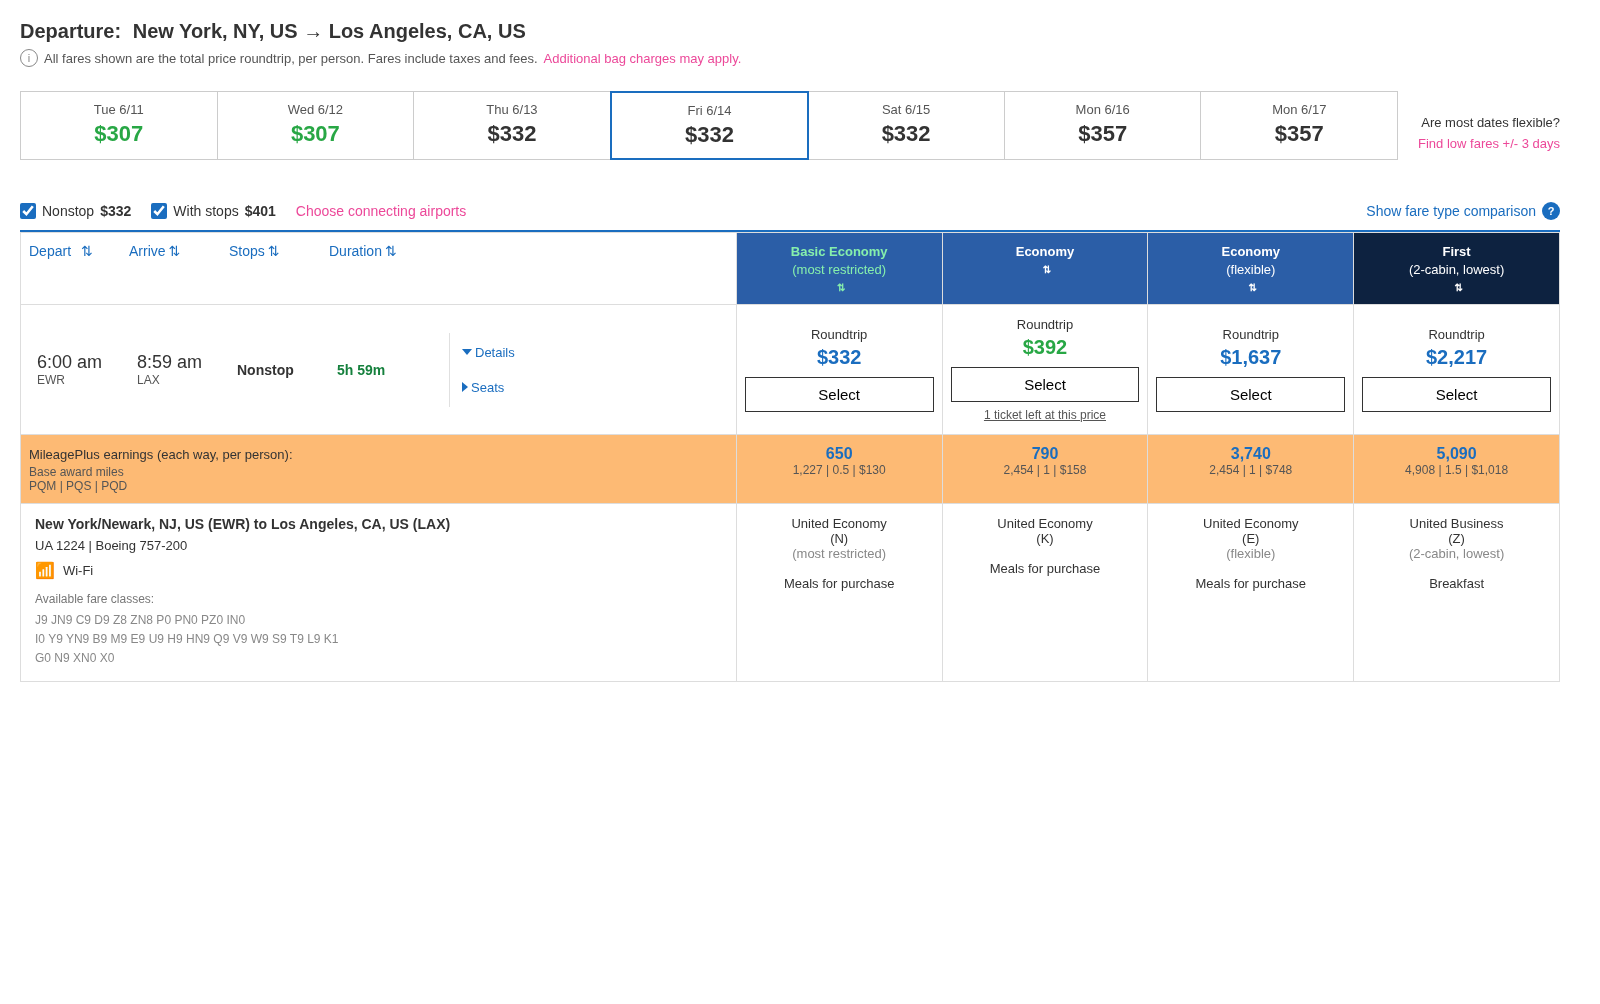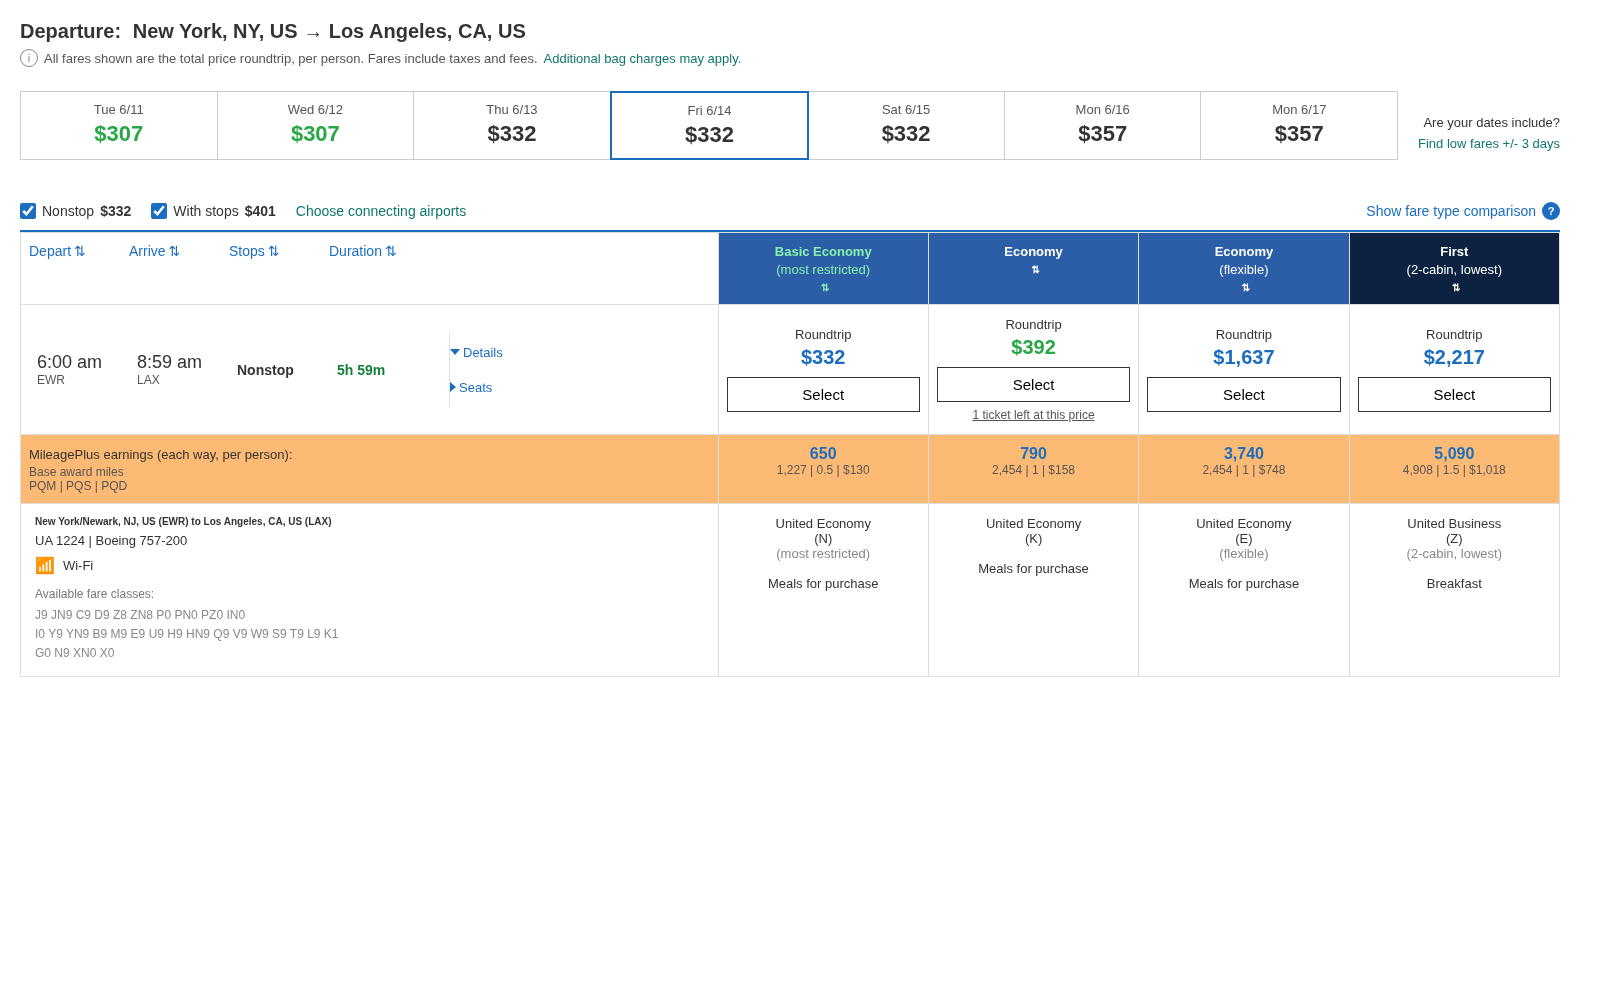--- a/index.html
+++ b/index.html
@@ -2,21 +2,21 @@
 <html><head>
   <meta charset="utf-8">
   <style>
     * { box-sizing: border-box; margin: 0; padding: 0; }
     body { font-family: Arial, sans-serif; font-size: 14px; color: #333; background: #fff; padding: 20px; max-width: 1580px; }
 
     .page-header { margin-bottom: 24px; }
     .departure-title { font-size: 20px; font-weight: bold; margin-bottom: 6px; }
     .fare-notice { font-size: 13px; color: #555; display: flex; align-items: center; gap: 6px; margin-bottom: 14px; }
     .fare-notice .info-icon { display: inline-flex; align-items: center; justify-content: center; width: 18px; height: 18px; border: 1.5px solid #888; border-radius: 50%; font-size: 11px; color: #888; }
-    .link-blue { color: #0f766e; text-decoration: none; cursor: pointer; }
+    .link-blue { color: #ec4899; text-decoration: none; cursor: pointer; }
 
     
     .date-selector { display: flex; border: 1px solid #ccc; margin-bottom: 16px; position: relative; }
     .date-cell { flex: 1; text-align: center; padding: 10px 8px; border-right: 1px solid #ccc; cursor: pointer; }
     .date-cell:last-child { border-right: none; }
     .date-cell.selected { border: 2px solid #1a6dbf; margin: -1px; z-index: 1; background: #fff; }
     .date-cell .day-label { font-size: 13px; color: #555; margin-bottom: 4px; }
     .date-cell .price { font-size: 22px; font-weight: bold; color: #333; }
     .date-cell.cheap .price { color: #28a745; }
     .date-cell.selected .price { color: #333; }
@@ -64,21 +64,21 @@
 
     
     .miles-row td { padding: 10px 8px; font-size: 13px; border: 1px solid #ddd; background: #fdba74; vertical-align: top; }
     .miles-label { font-size: 13px; color: #333; line-height: 1.5; }
     .miles-subtext { font-size: 12px; color: #555; }
     .miles-amount { font-size: 16px; font-weight: bold; color: #1a6dbf; }
     .miles-details { font-size: 12px; color: #555; }
 
     
     .details-section td { padding: 12px 14px; border: 1px solid #ddd; background: #fff; font-size: 13px; }
-    .details-section .route-title { font-weight: bold; font-size: 10px; margin-bottom: 6px; }
+    .details-section .route-title { font-weight: bold; font-size: 14px; margin-bottom: 6px; }
     .details-section .flight-num { margin-bottom: 8px; color: #333; }
     .details-section .wifi-row { display: flex; align-items: center; gap: 8px; margin-bottom: 10px; }
     .wifi-icon { display: inline-block; font-size: 16px; color: #1a6dbf; }
     .details-section .fare-classes { font-size: 12px; color: #777; line-height: 1.6; }
     .details-section .fare-classes strong { font-weight: normal; color: #777; }
     .fare-class-item { text-align: center; font-size: 13px; color: #333; vertical-align: top; padding: 10px 8px; border: 1px solid #ddd; }
 
     .sub-header-flight-td { border: 1px solid #ddd; }
     .sub-header-flight-inner { display: flex; gap: 0; }
     .sub-col { padding: 10px 8px; }
@@ -86,21 +86,21 @@
     .sub-col-arrive { width: 100px; }
     .sub-col-stops { width: 100px; }
     .sub-col-duration { width: 120px; }
 
     .flight-main-td { border: 1px solid #ddd; }
     .flight-main-inner { display: flex; align-items: center; }
     .flight-col-depart { width: 100px; padding: 12px 8px; }
     .flight-col-arrive { width: 100px; padding: 12px 8px; }
     .flight-col-stops { width: 100px; padding: 12px 8px; }
     .flight-col-duration { width: 120px; padding: 12px 8px; }
-    .flight-col-actions { flex: 1; padding: 12px 0; display: flex; flex-direction: column; gap: 20px; border-left: 1px solid #e0e0e0; }
+    .flight-col-actions { flex: 1; padding: 12px 12px; display: flex; flex-direction: column; gap: 20px; border-left: 1px solid #e0e0e0; }
   </style>
 </head>
 <body>
 
 <div>
 
   <div class="page-header">
     <div class="departure-title">
       <strong>Departure:</strong>
       <span style="font-weight:bold;margin-left:6px;">New York, NY, US → Los Angeles, CA, US</span>
@@ -138,21 +138,21 @@
         <div class="date-cell">
           <div class="day-label">Mon 6/16</div>
       <div class="price">$357</div>
         </div>
         <div class="date-cell">
           <div class="day-label">Mon 6/17</div>
       <div class="price">$357</div>
         </div>
       </div>
     <div class="date-flexible">
-      <span>Are your dates include?</span>
+      <span>Are most dates flexible?</span>
       <a class="link-blue">Find low fares +/- 3 days</a>
     </div>
   </div>
 
   <div class="filters-row">
     <label class="filter-item">
       <input type="checkbox" checked="" style="">
       <span>Nonstop</span>
       <span class="bold">$332</span>
     </label>
@@ -168,21 +168,21 @@
     </div>
   </div>
 
   <table class="fare-table">
 
     <thead>
       <tr>
         <td class="col-flight sub-header-flight-td" rowspan="1">
           <div class="sub-header-flight-inner">
             <div class="sub-col sub-col-depart">
-              <span class="col-label" style="color:#1a6dbf;cursor:pointer;display:flex;align-items:center;gap:3px;text-align:center;">
+              <span class="col-label" style="color:#1a6dbf;cursor:pointer;display:flex;align-items:center;gap:10px;text-align:center;">
                 <span>Depart</span>
                 <span class="arrows">⇅</span>
               </span>
             </div>
             <div class="sub-col sub-col-arrive">
               <span class="col-label" style="color:#1a6dbf;cursor:pointer;display:flex;align-items:center;gap:3px;">
                 <span>Arrive</span>
                 <span class="arrows">⇅</span>
               </span>
             </div>

